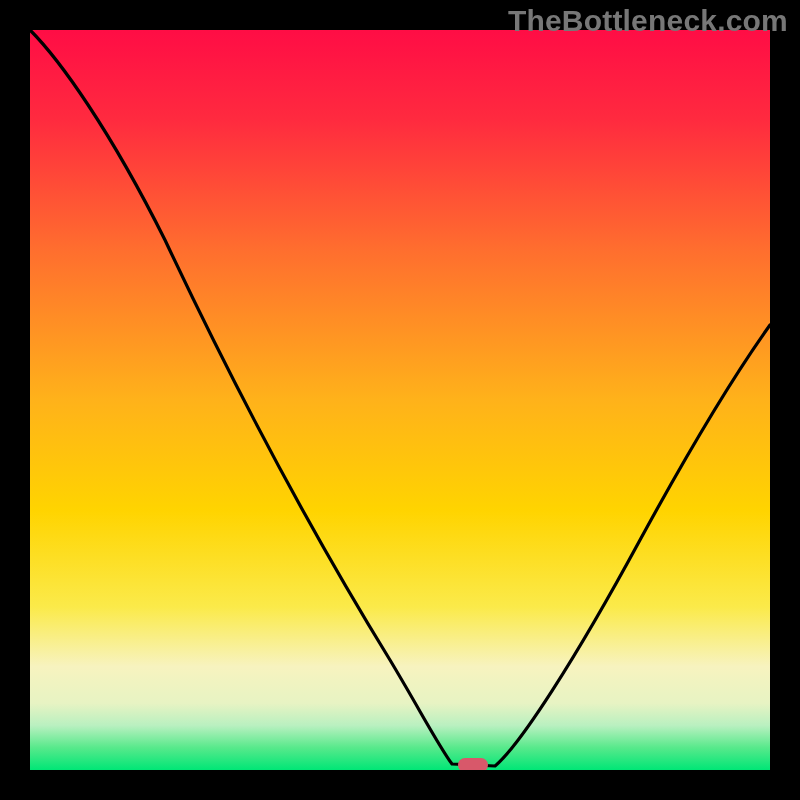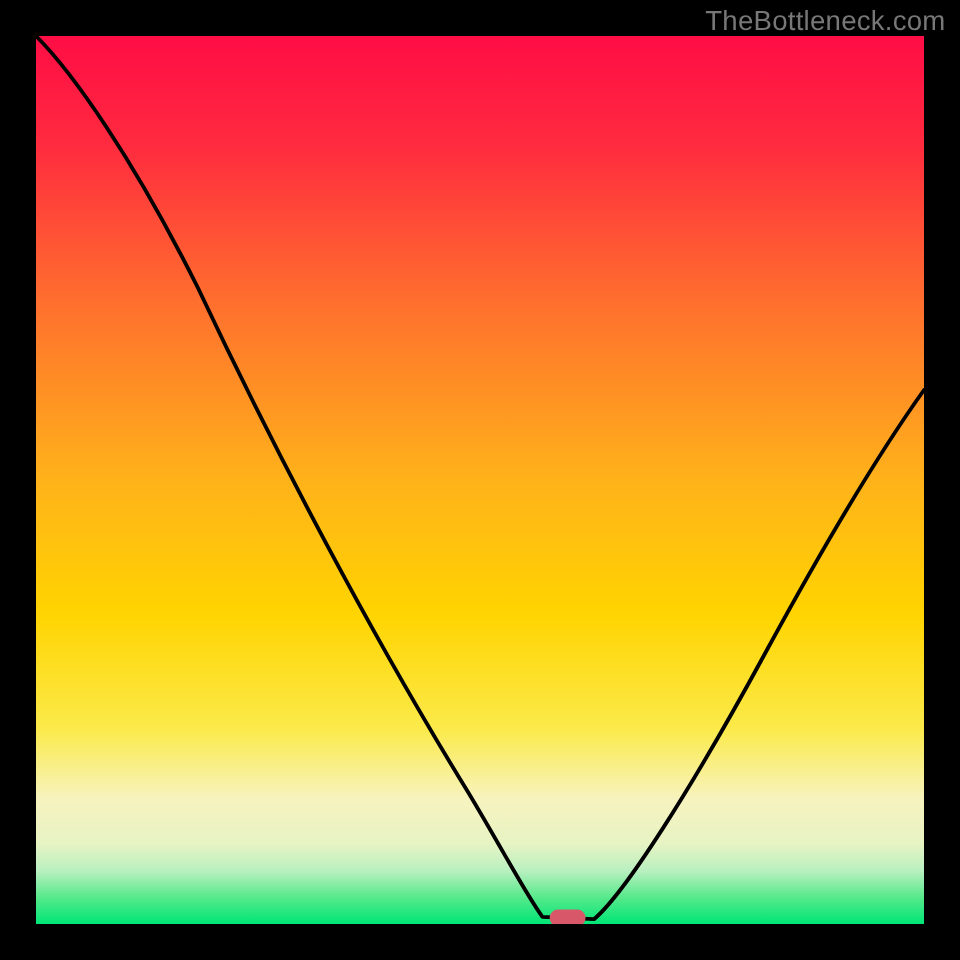--- a/index.html
+++ b/index.html
@@ -10,22 +10,22 @@
     height: 800px;
     position: relative;
     overflow: hidden;
     font-family: Arial, Helvetica, sans-serif;
   }
   .watermark {
     position: absolute;
     top: 4px;
     right: 12px;
     color: #777;
-    font-size: 23px;
-    font-weight: 400;
+    font-size: 30px;
+    font-weight: 700;
     letter-spacing: 0.2px;
     z-index: 10;
     pointer-events: none;
   }
   svg { display: block; }
 </style>
 </head>
 <body>
 
 <svg width="800" height="800" viewBox="0 0 800 800" xmlns="http://www.w3.org/2000/svg">

